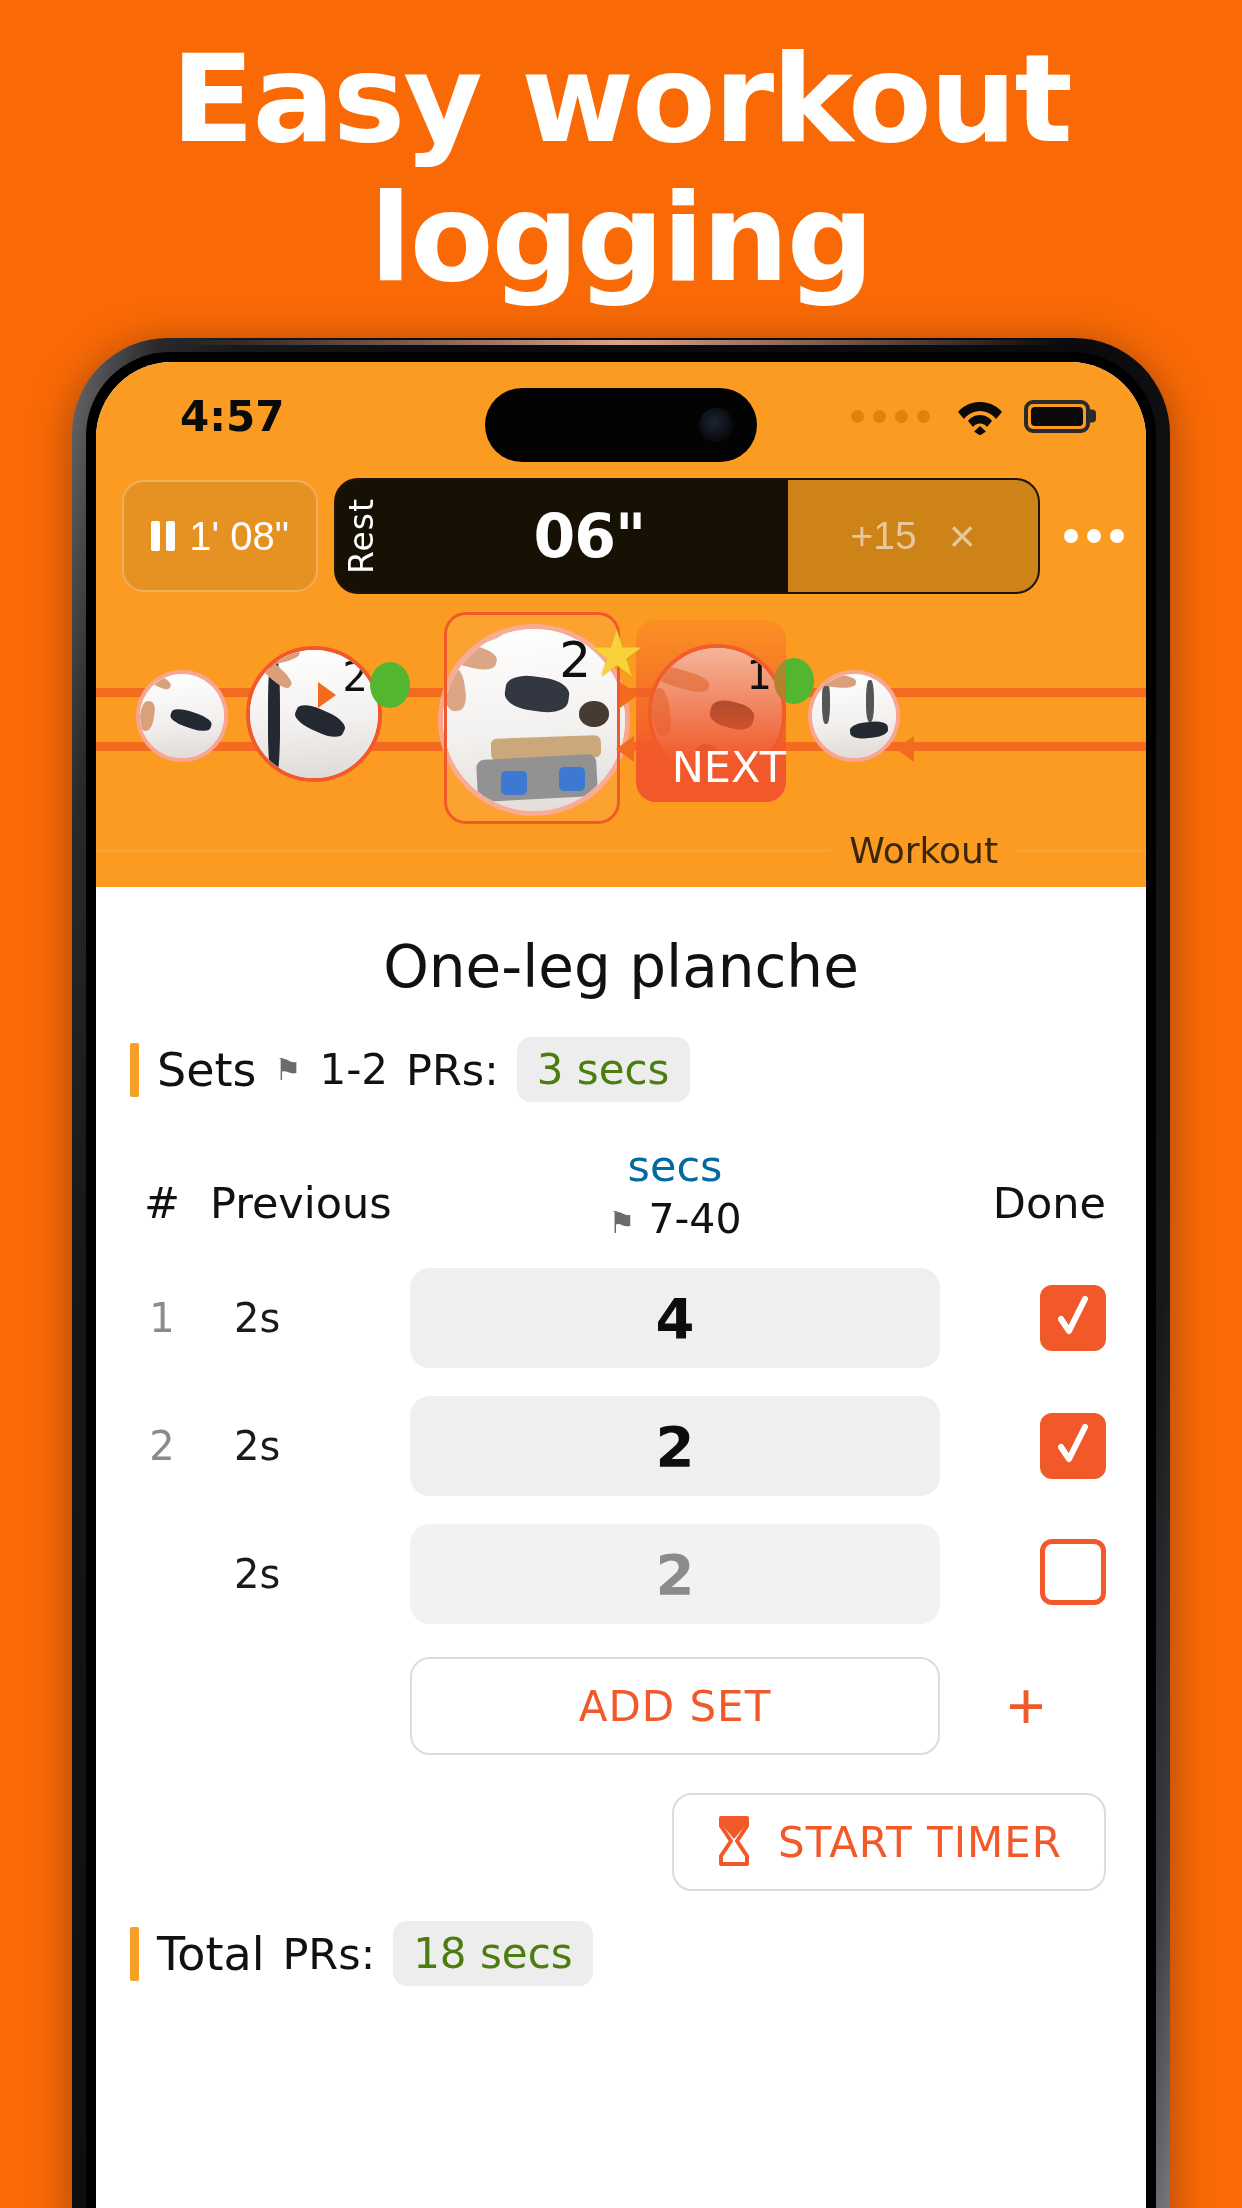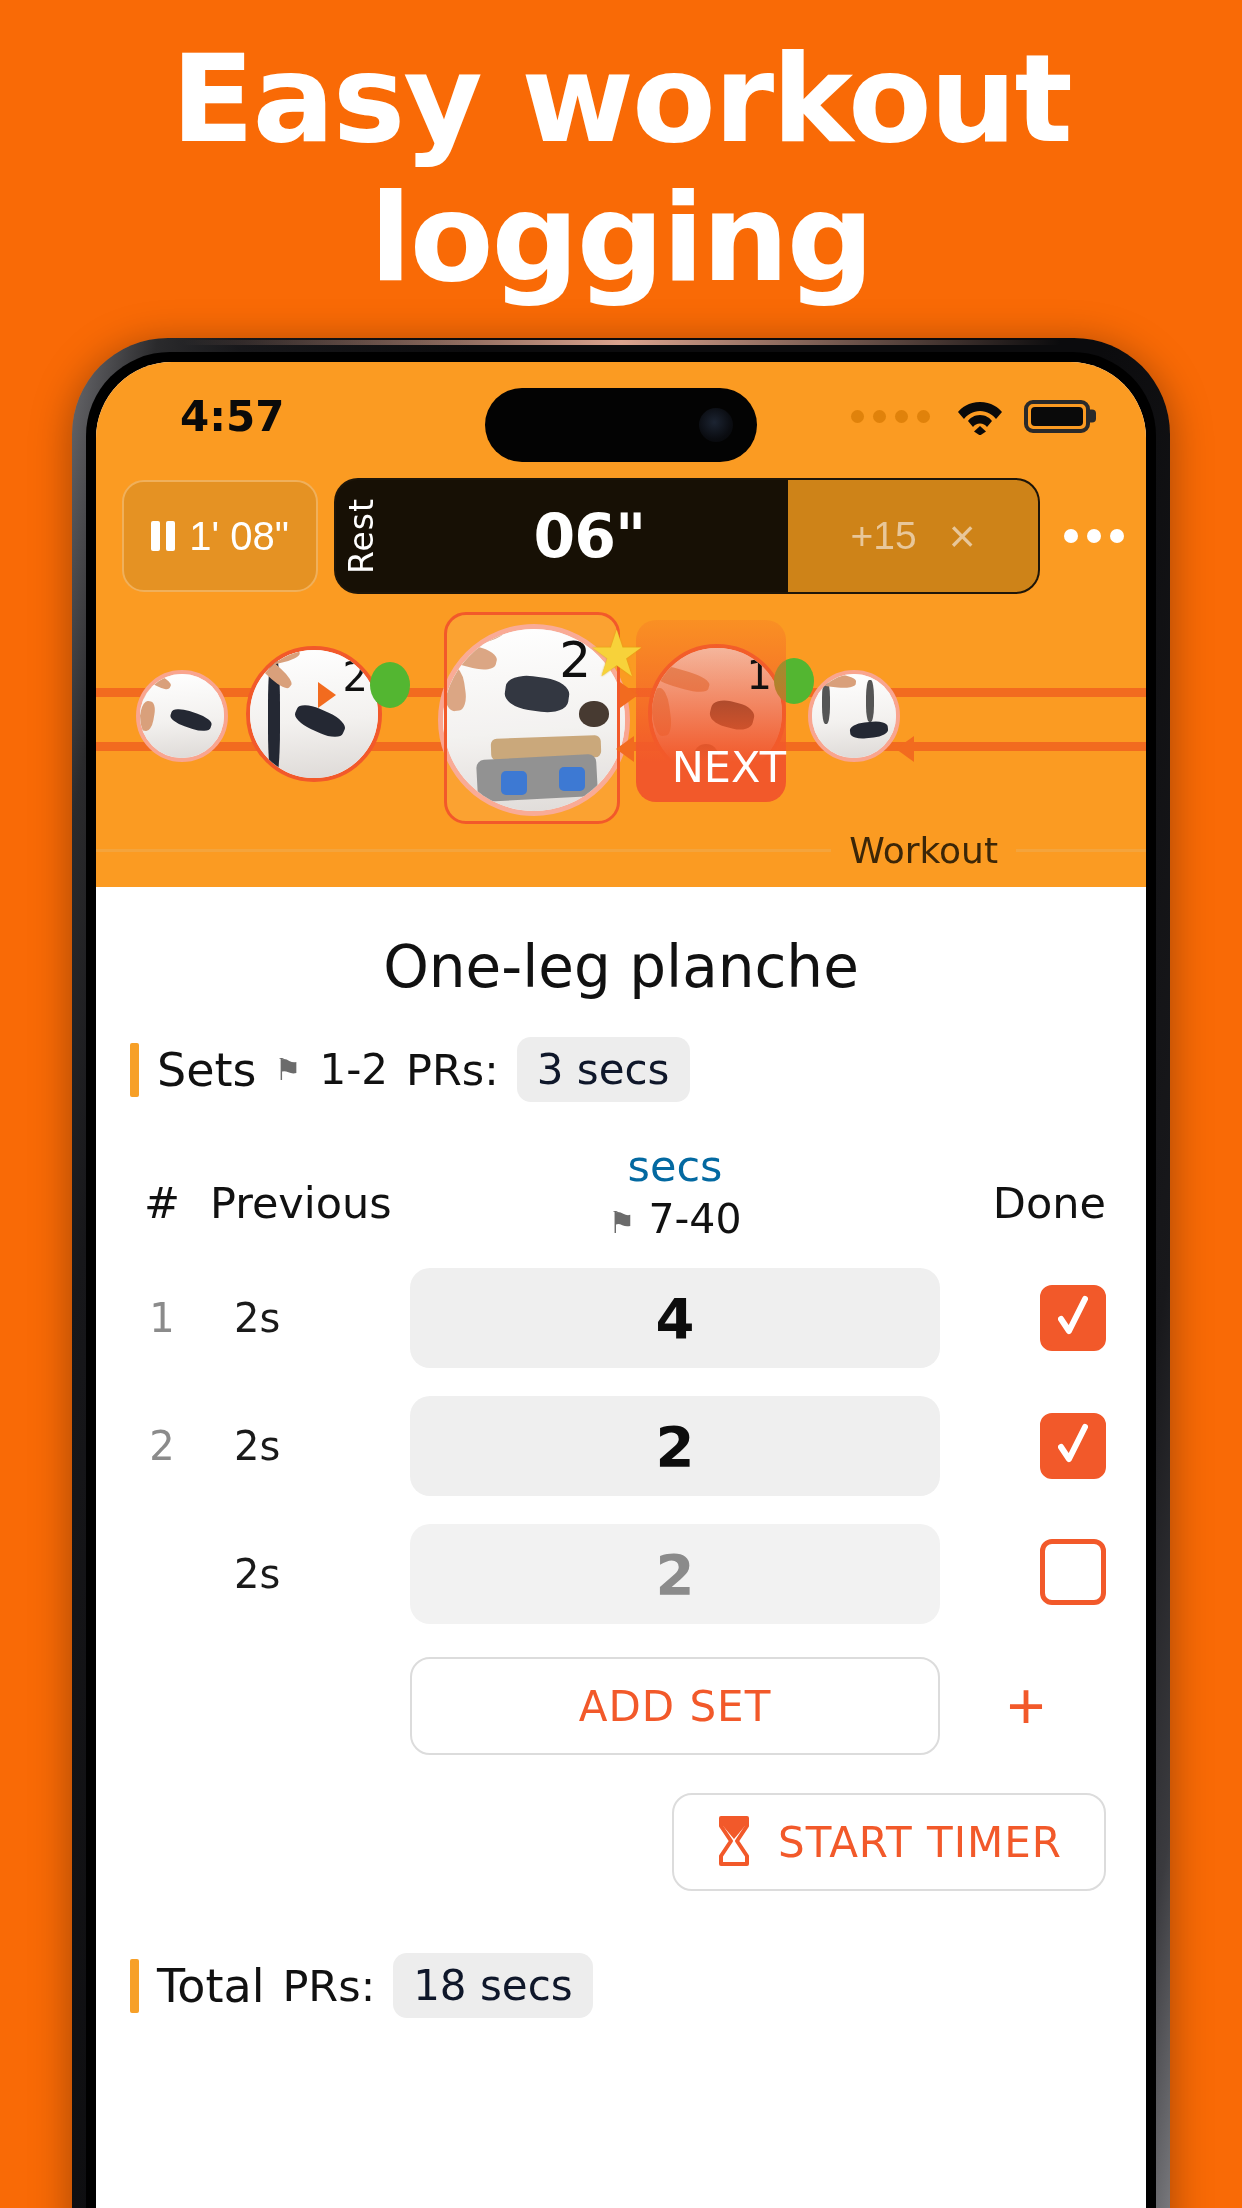--- a/index.html
+++ b/index.html
@@ -364,21 +364,21 @@
   }
   .prs-label {
     font-size: 43px; color: #111;
     font-family: "DejaVu Sans", sans-serif;
   }
   .prs-chip {
     background: #EDEDED;
     border-radius: 14px;
     padding: 8px 20px;
     font-size: 42px;
-    color: #0f172a;
+    color: #4d7c0f;
     font-family: "DejaVu Sans", sans-serif;
   }
 
   
   .tbl { padding: 0 40px 0 34px; }
   .thead {
     display: flex;
     align-items: flex-start;
     padding: 12px 0 18px;
   }
@@ -483,21 +483,21 @@
     letter-spacing: 1px;
     font-family: "DejaVu Sans", sans-serif;
   }
   .hourglass { width: 36px; height: 52px; display: block; }
 
   .total-line {
     display: flex;
     align-items: center;
     gap: 18px;
     padding-left: 34px;
-    margin-top: 62px;
+    margin-top: 30px;
   }
   .total-label {
     font-size: 46px; color: #111;
     font-family: "DejaVu Sans", sans-serif;
   }
 </style>
 </head>
 <body>
 
 <div class="headline">Easy workout logging</div>

